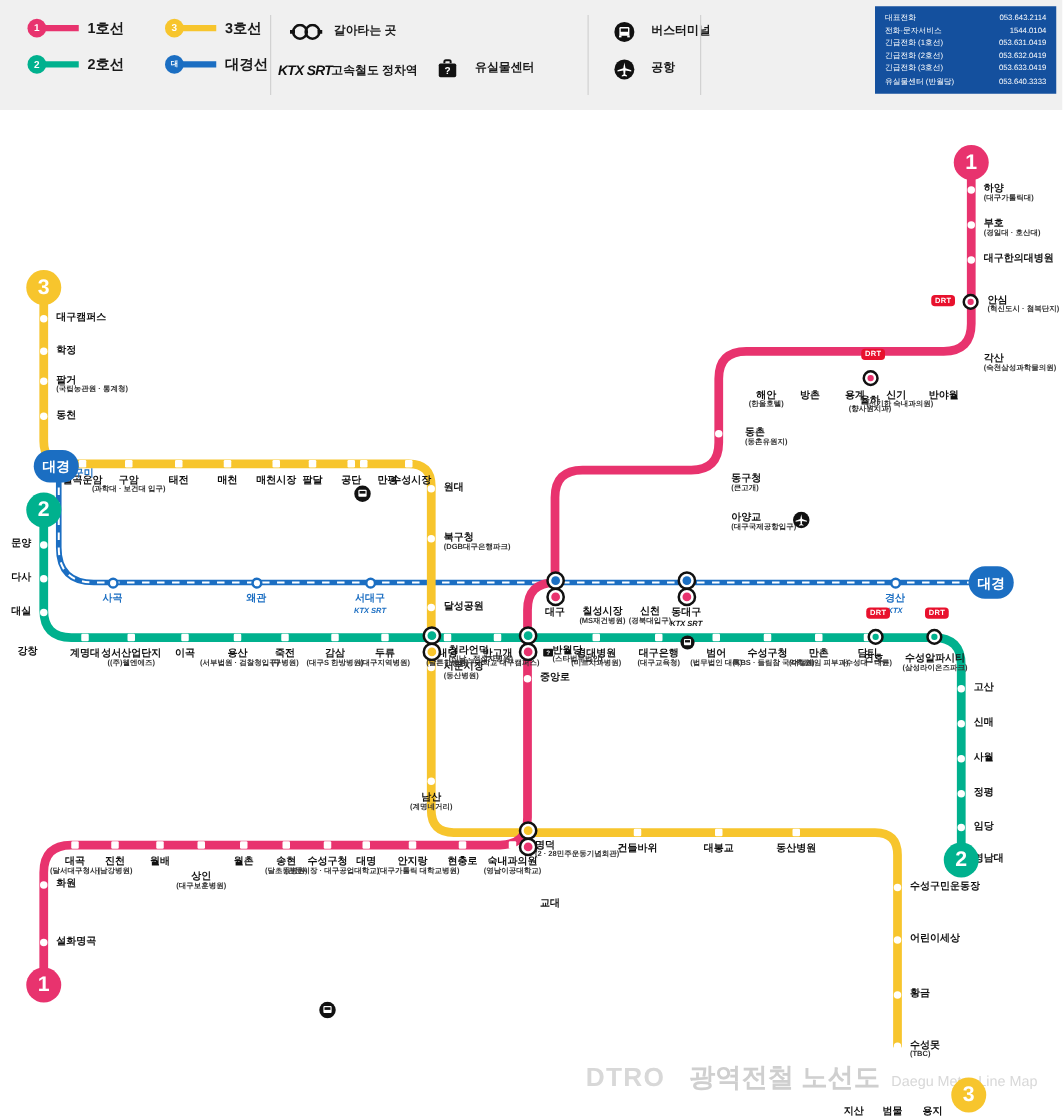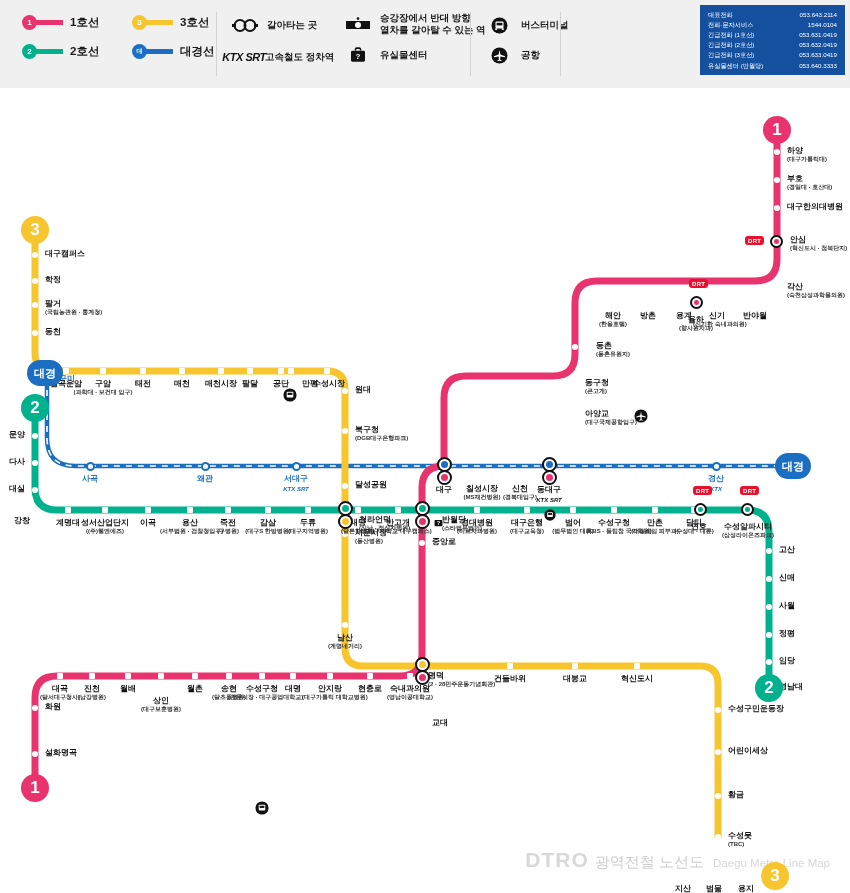--- a/index.html
+++ b/index.html
@@ -85,21 +85,21 @@
     position:absolute; background:#e8112d; color:#fff; font-size:6px; font-weight:bold;
     padding:1.5px 3px; border-radius:3px; z-index:8; letter-spacing:0.3px;
   }
 
   .facility { position:absolute; z-index:8; }
 
   
   #footer { position:absolute; left:0; bottom:0; width:850px; height:55px; background:#fff; }
   #brand { position:absolute; right:20px; top:10px; display:flex; align-items:baseline; }
   #brand .dtro { font-size:21px; font-weight:bold; color:#d8d8d8; letter-spacing:1px; }
-  #brand .kr { font-size:15px; font-weight:normal; color:#cfcfcf; margin-left:6px; }
+  #brand .kr { font-size:21px; font-weight:bold; color:#cfcfcf; margin-left:19px; }
   #brand .en { font-size:11.5px; color:#d8d8d8; margin-left:9px; }
 </style>
 </head>
 <body>
 
 <div id="legend-bar">
 
   <div class="line-legend-item" style="left:22px; top:15px;">
     <span class="line-bullet" style="background:#e8336e">1</span>
     <span class="line-stub" style="background:#e8336e"></span>
@@ -135,30 +135,20 @@
     <span class="fac-label">갈아타는 곳</span>
   </div>
 
   <div class="fac-legend-item" style="left:228px; top:48px;">
     <span class="fac-icon" style="width:32px">
       <span class="ktx-logo">KTX&nbsp;SRT</span>
     </span>
     <span class="fac-label" style="margin-left:5px">고속철도 정차역</span>
   </div>
 
-  <div class="fac-legend-item" style="left:345px; top:12px;">
-    <span class="fac-icon">
-      <svg width="26" height="14" viewBox="0 0 26 14">
-        <rect x="1" y="4" width="24" height="8" fill="#111"></rect>
-        <circle cx="13" cy="8" r="3" fill="#fff"></circle>
-        <circle cx="13" cy="1.6" r="1.3" fill="#111"></circle>
-      </svg>
-    </span>
-    <span class="fac-label"><span>승강장에서 반대 방향</span><br><span>열차를 갈아탈 수 있는 역</span></span>
-  </div>
 
   <div class="fac-legend-item" style="left:345px; top:46px;">
     <span class="fac-icon">
       <svg width="16" height="16" viewBox="0 0 16 16">
         <path d="M5.5 3.5 V2.3 A1.2 1.2 0 0 1 6.7 1.1 h2.6 A1.2 1.2 0 0 1 10.5 2.3 V3.5" fill="none" stroke="#111" stroke-width="1.6"></path>
         <rect x="1" y="3.7" width="14" height="11" rx="1.4" fill="#111"></rect>
         <text x="8" y="12" font-size="8" fill="#fff" text-anchor="middle" font-family="Liberation Sans, sans-serif" font-weight="bold">?</text>
       </svg>
     </span>
     <span class="fac-label">유실물센터</span>
@@ -356,21 +346,21 @@
   <div class="st" style="left:510px; top:578px">
     <span class="st-dot"></span>
     <span class="st-label" style="left:-30px; top:8px; width:60px">건들바위</span>
   </div>
   <div class="st" style="left:575px; top:578px">
     <span class="st-dot"></span>
     <span class="st-label" style="left:-28px; top:8px; width:56px">대봉교</span>
   </div>
   <div class="st" style="left:637px; top:578px">
     <span class="st-dot"></span>
-    <span class="st-label" style="left:-30px; top:8px; width:60px">혁신도시</span>
+    <span class="st-label" style="left:-30px; top:8px; width:60px">동산병원</span>
   </div>
 
   <div class="st" style="left:718px; top:622px">
     <span class="st-dot round"></span>
     <span class="st-label right" style="left:10px; top:-6px">수성구민운동장</span>
   </div>
   <div class="st" style="left:718px; top:664px">
     <span class="st-dot round"></span>
     <span class="st-label right" style="left:10px; top:-6px">어린이세상</span>
   </div>

